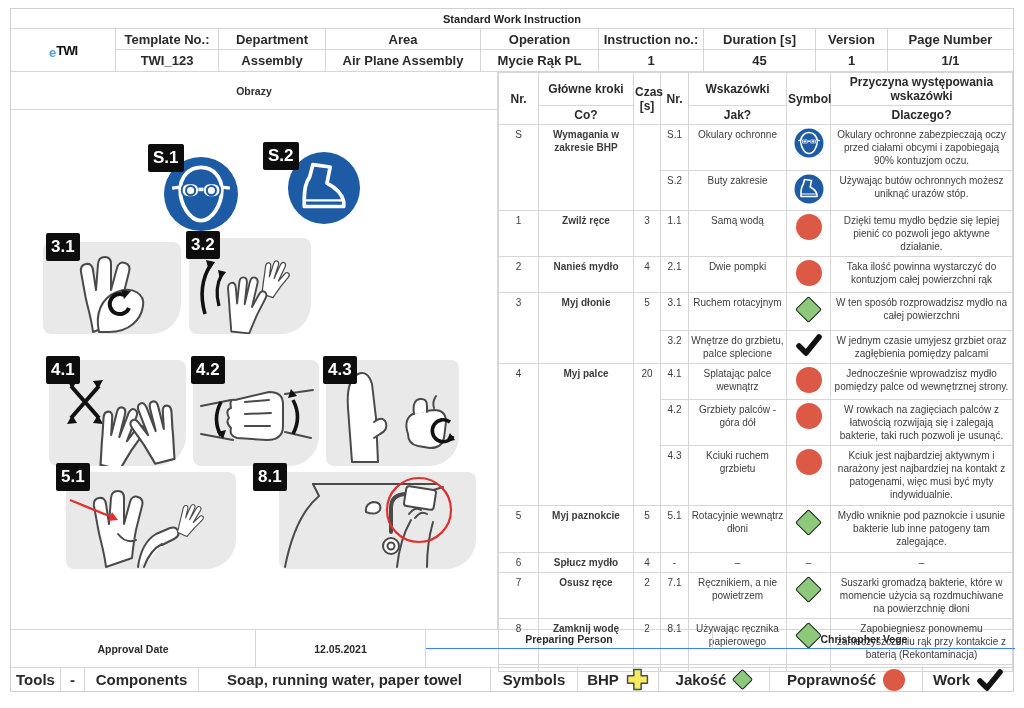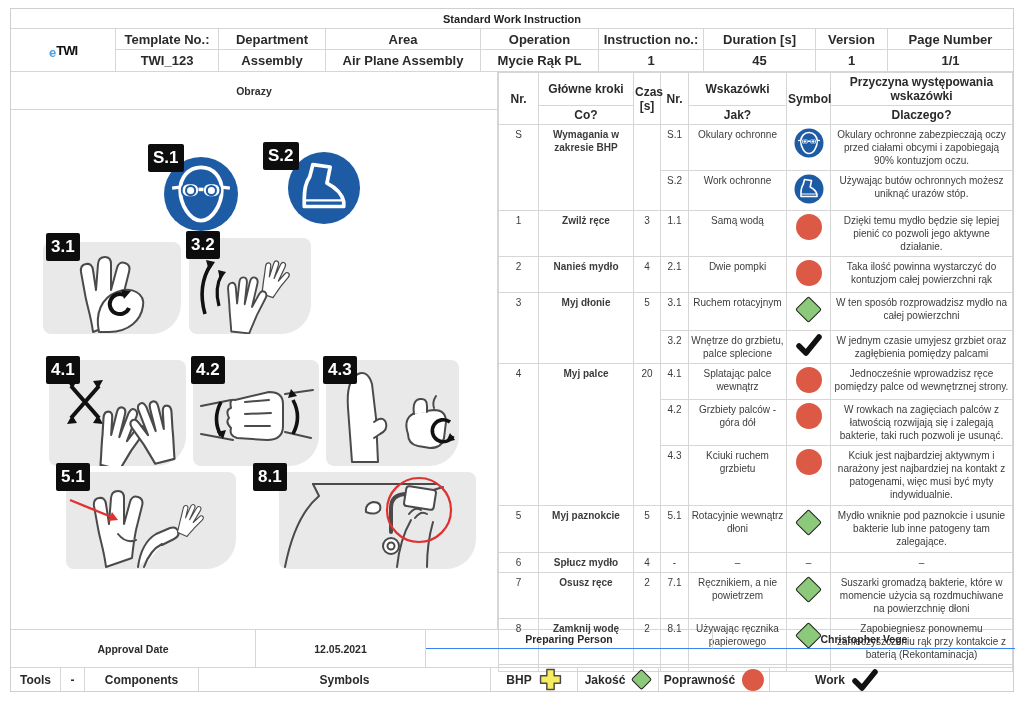--- a/index.html
+++ b/index.html
@@ -53,21 +53,21 @@
   .approval-grid { display:grid; grid-template-columns:245px 170px 287px 302px; grid-template-rows:19px 18px;
                    border-bottom:1px solid #d6d6d6; }
   .approval-grid > div { border-right:1px solid #d6d6d6; display:flex; align-items:center; justify-content:center;
                          font-size:10.5px; font-weight:bold; color:#2a2a2a; }
   .approval-grid > .span2 { grid-row:1 / 3; }
   .approval-grid > .rowline { border-bottom:1px solid #3b82f6;text-align:center; }
 
   
   .footer-grid { display:grid; grid-template-columns:50px 24px 114px 292px 87px 81px 111px 153px 90px; height:23px; }
   .footer-grid > div { border-right:1px solid #d6d6d6; display:flex; align-items:center; justify-content:center;
-                       gap:7px; font-size:12px; font-weight:bold; color:#2a2a2a; }
+                       gap:7px; font-size:15px; font-weight:bold; color:#2a2a2a; }
   .footer-grid .legend-sym { display:inline-flex; align-items:center; }
   .footer-grid .red-dot { width:22px; height:22px; }
   .footer-grid .green-diamond { width:15px; height:15px; margin:2px; }
 </style>
 </head>
 <body>
 
 <div class="page">
 
   <div class="titlebar">Standard Work Instruction</div>
@@ -282,21 +282,21 @@
     </g>
     <path d="M14,13.2 h2" stroke="#fff" stroke-width="1.4"></path>
     <circle cx="10.9" cy="13.5" r="1.7" fill="none" stroke="#1d5ba4" stroke-width="0.9"></circle>
     <circle cx="19.1" cy="13.5" r="1.7" fill="none" stroke="#1d5ba4" stroke-width="0.9"></circle>
   </svg>
 </span></td>
           <td>Okulary ochronne zabezpieczają oczy przed ciałami obcymi i zapobiegają 90% kontuzjom oczu.</td>
         </tr>
         <tr style="height:34px">
           <td>S.2</td>
-          <td>Work ochronne</td>
+          <td>Buty zakresie</td>
           <td class="sym-cell"><span>
   <svg width="30" height="30" viewBox="0 0 30 30">
     <circle cx="15" cy="15" r="14.5" fill="#1d5ba4"></circle>
     <path d="M10.5,5.5 L17.5,6.5 L16.2,13 Q22,16 23,20.5 L23,22.5 L7,22.5 L7,19.5 Q7,13.5 9.2,10.5 Z" fill="none" stroke="#fff" stroke-width="1.6" stroke-linejoin="round"></path>
     <path d="M7.2,20 L22.8,20" stroke="#fff" stroke-width="1"></path>
   </svg>
 </span></td>
           <td>Używając butów ochronnych możesz uniknąć urazów stóp.</td>
         </tr>
         <tr style="height:46px">
@@ -336,21 +336,21 @@
 </span></td>
           <td>W jednym czasie umyjesz grzbiet oraz zagłębienia pomiędzy palcami</td>
         </tr>
         <tr style="height:33px">
           <td rowspan="3">4</td>
           <td rowspan="3" class="step-name">Myj palce</td>
           <td rowspan="3">20</td>
           <td>4.1</td>
           <td>Splatając palce wewnątrz</td>
           <td class="sym-cell"><span><span class="red-dot"></span></span></td>
-          <td>Jednocześnie wprowadzisz ręce pomiędzy palce od wewnętrznej strony.</td>
+          <td>Jednocześnie wprowadzisz mydło pomiędzy palce od wewnętrznej strony.</td>
         </tr>
         <tr style="height:42px">
           <td>4.2</td>
           <td>Grzbiety palców - góra dół</td>
           <td class="sym-cell"><span><span class="red-dot"></span></span></td>
           <td>W rowkach na zagięciach palców z łatwością rozwijają się i zalegają bakterie, taki ruch pozwoli je usunąć.</td>
         </tr>
         <tr style="height:60px">
           <td>4.3</td>
           <td>Kciuki ruchem grzbietu</td>
@@ -411,20 +411,21 @@
     <div class="span2">12.05.2021</div>
     <div class="rowline">Preparing Person</div>
     <div class="rowline no-right">Christopher Vege</div>
     <div class="no-right"></div>
   </div>
 
   <div class="footer-grid">
     <div>Tools</div>
     <div>-</div>
     <div>Components</div>
+    <div>Soap, running water, paper towel</div>
     <div>Symbols</div>
     <div>
       <span>BHP</span>
       <span class="legend-sym">
   <svg width="23" height="23" viewBox="0 0 22 22">
     <path d="M7.5,1.5 h7 v6 h6 v7 h-6 v6 h-7 v-6 h-6 v-7 h6 Z" fill="#f6ec5d" stroke="#4a4a4a" stroke-width="1.4" stroke-linejoin="round"></path>
   </svg>
 </span>
     </div>
     <div>

